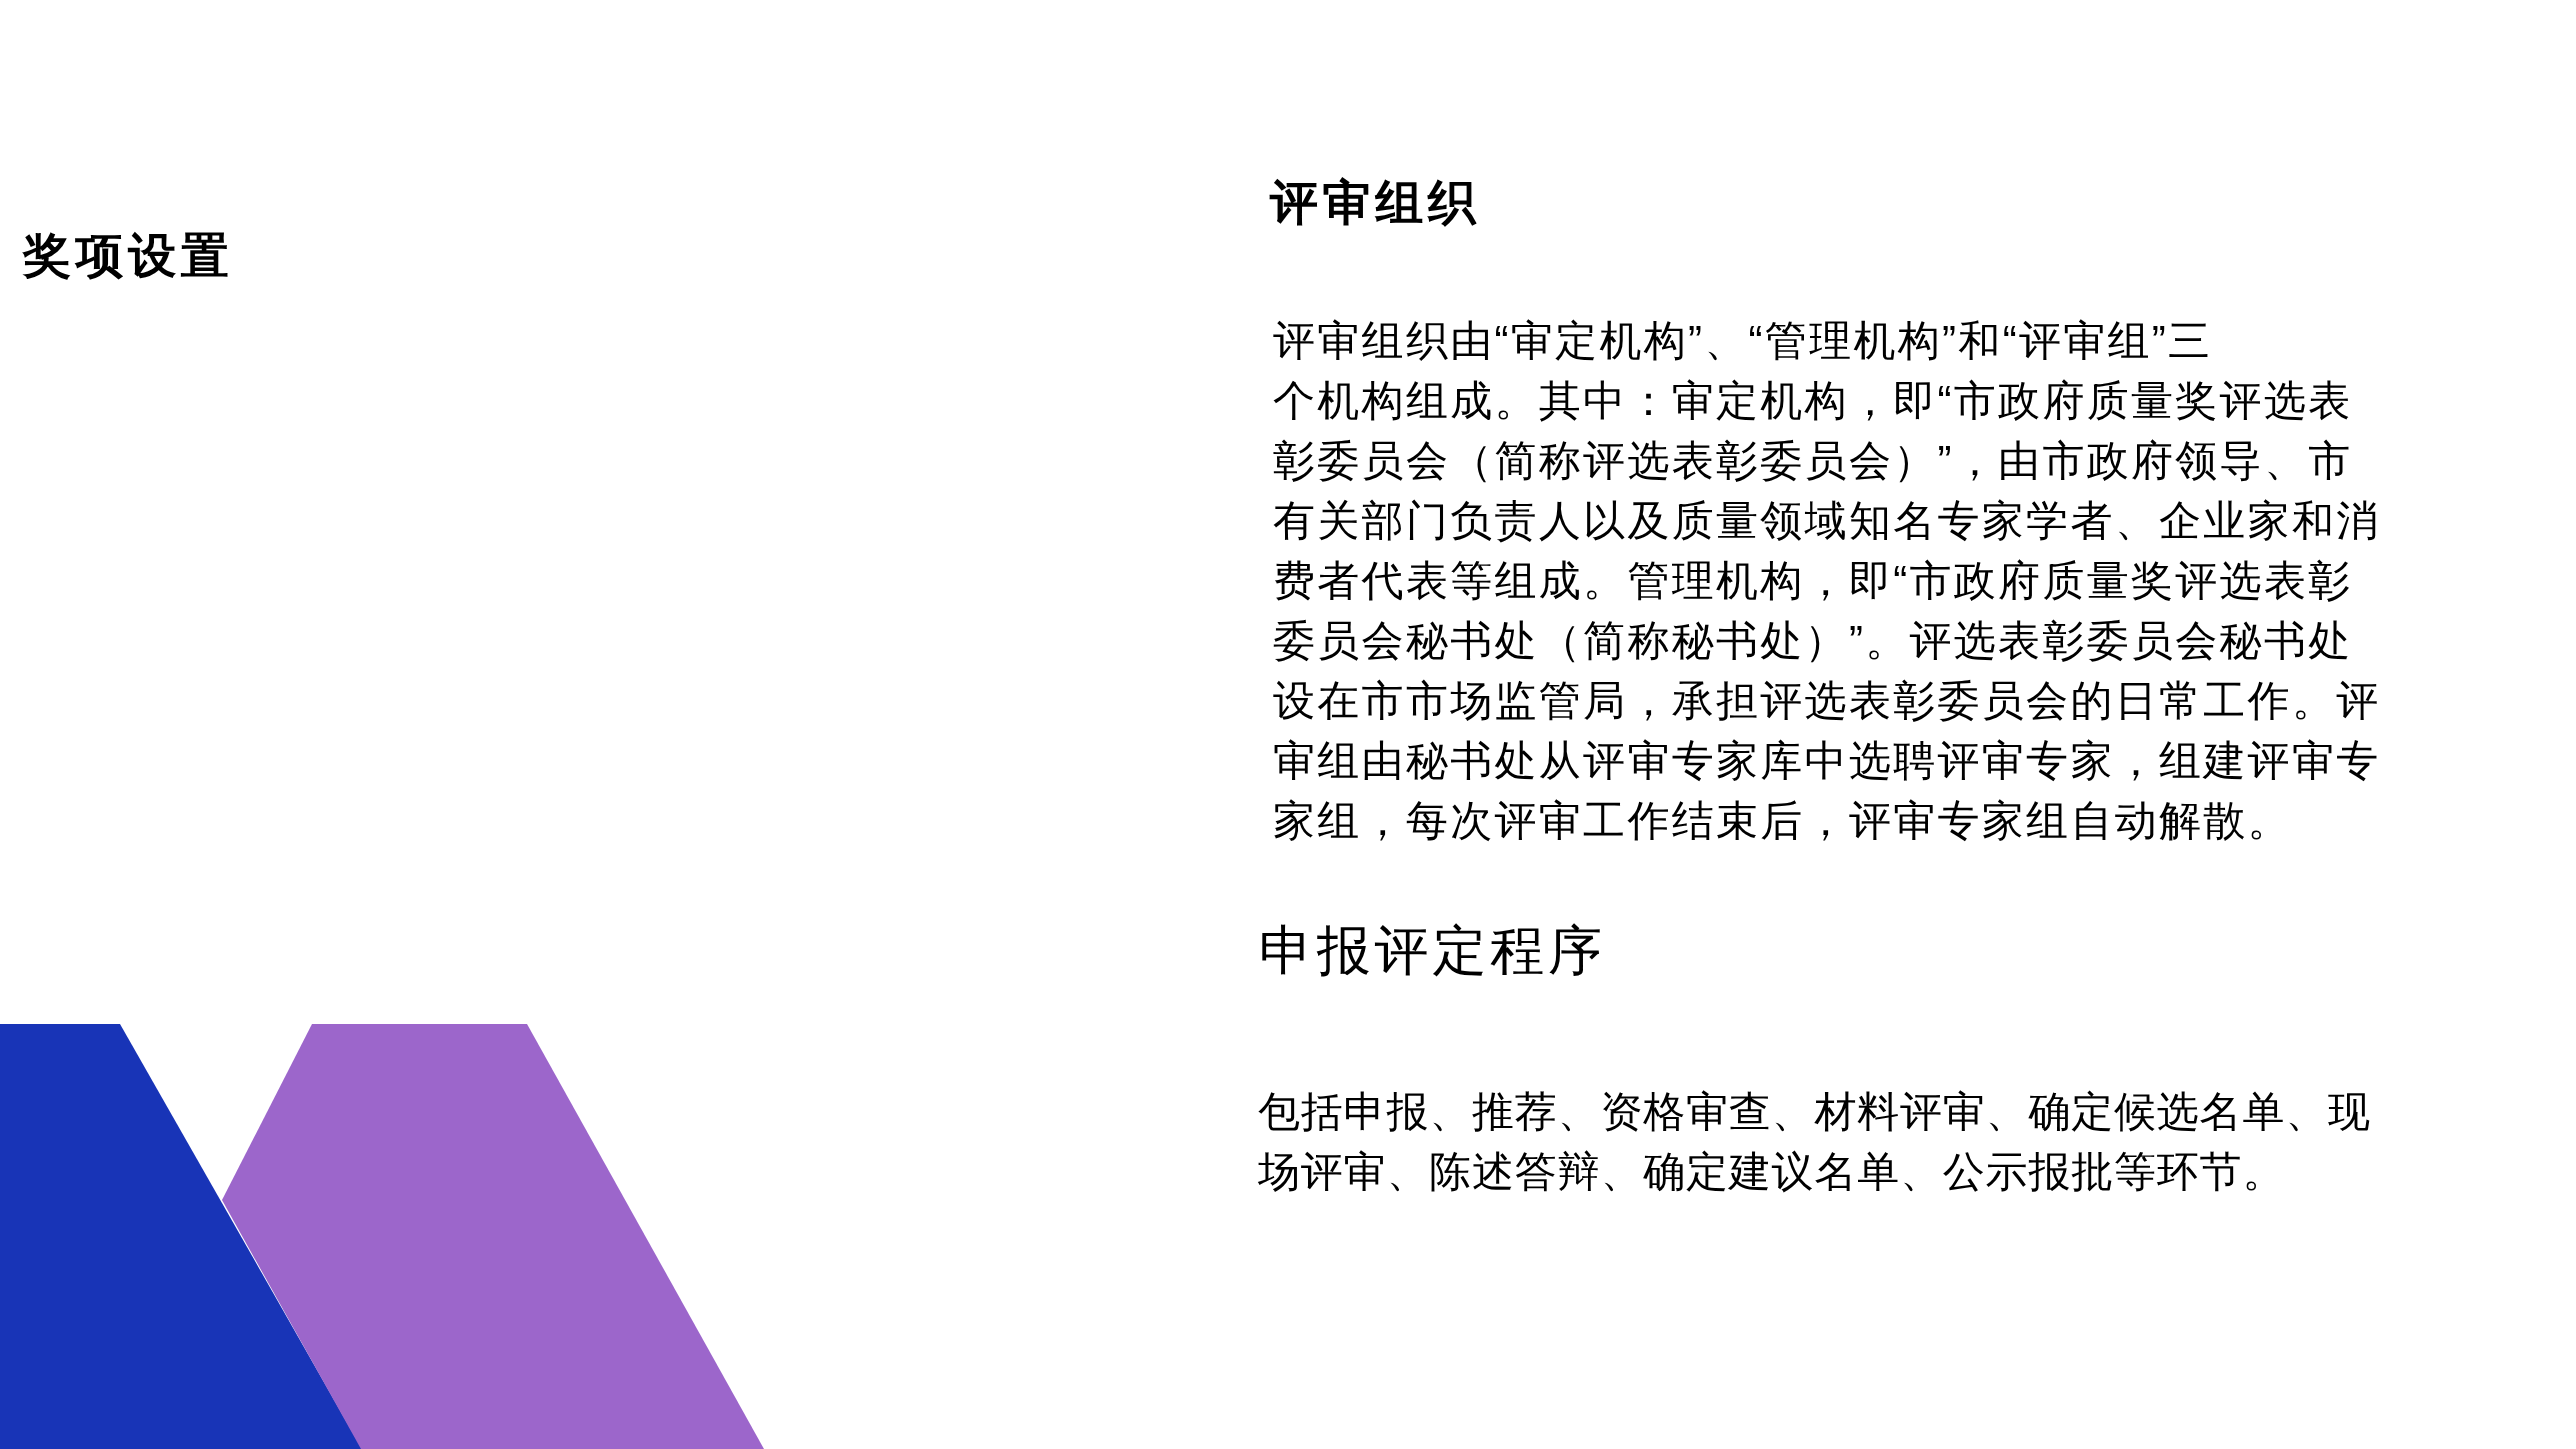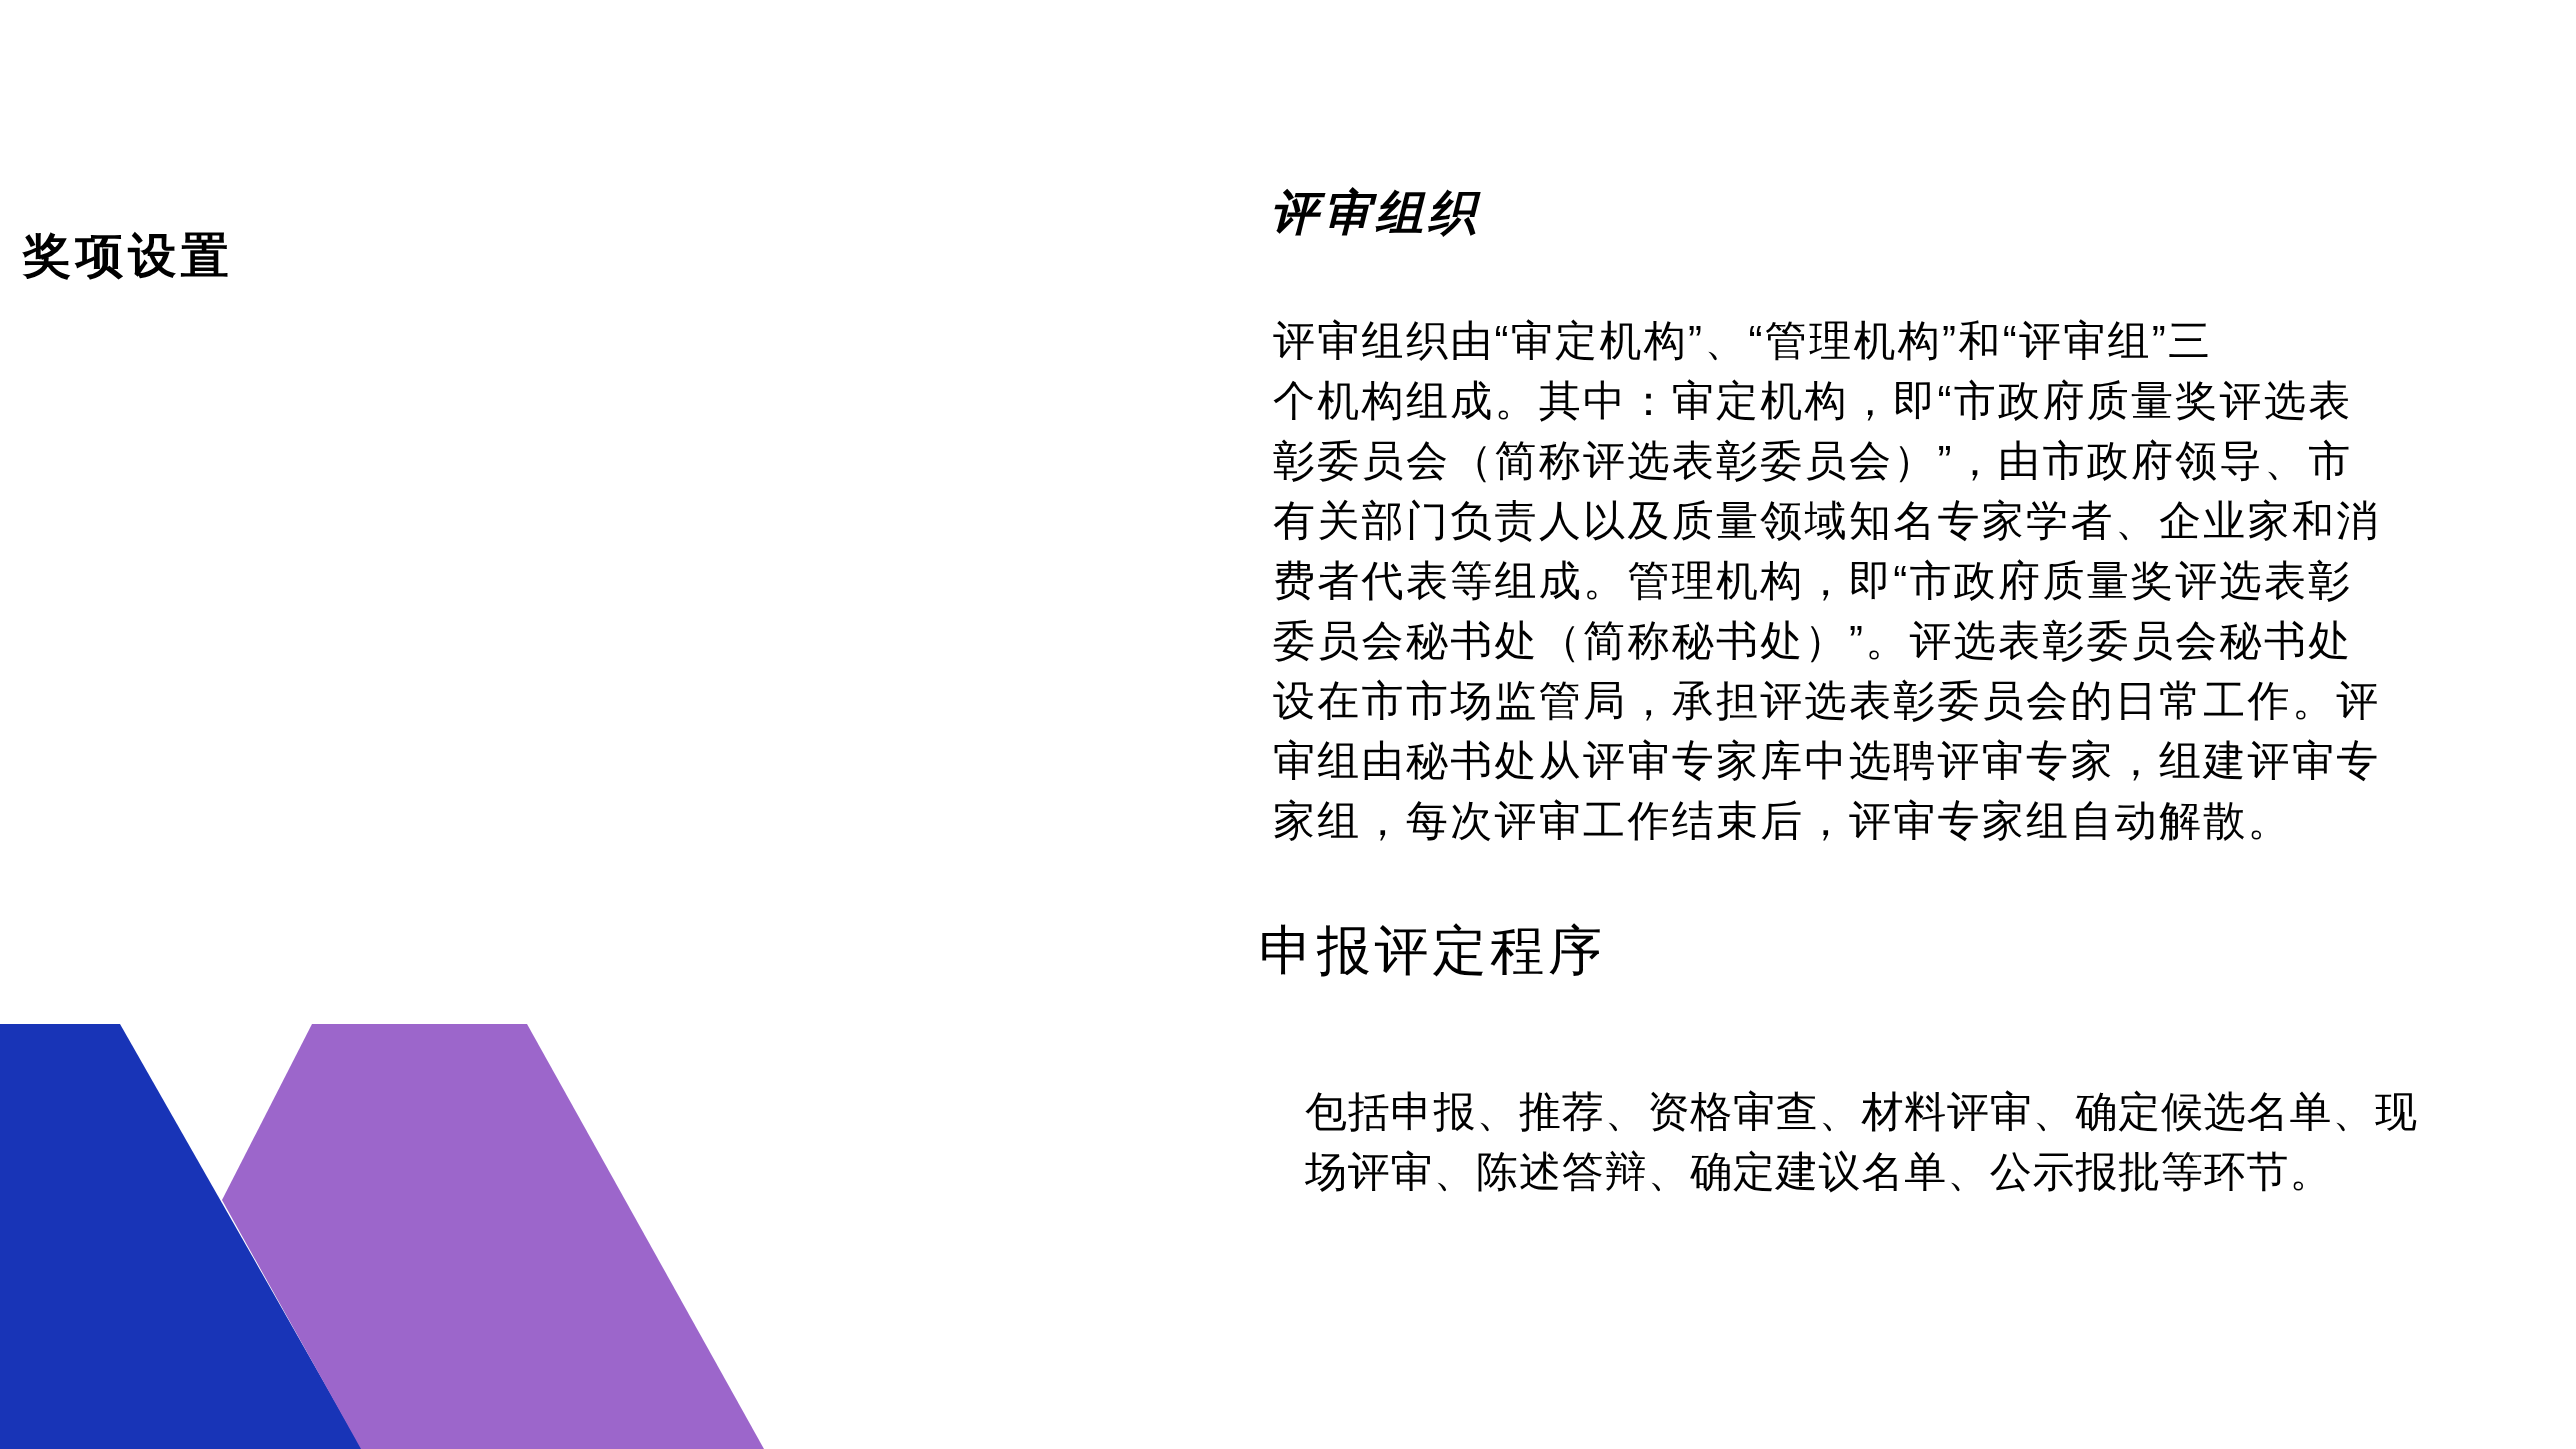--- a/index.html
+++ b/index.html
@@ -68,24 +68,24 @@
     left: 222px;
     top: 1024px;
     width: 542px;
     height: 425px;
     clip-path: polygon(90px 0, 305px 0, 542px 425px, 139px 425px, 0 176px);
   }
 
   
   .pos-h1      { left: 23px;   top: 227px; }
   .pos-p1      { left: 30px;   top: 369px; }
-  .pos-h2      { left: 1270px; top: 184px; font-style: italic; }
+  .pos-h2      { left: 1270px; top: 174px; }
   .pos-p2      { left: 1273px; top: 311px; }
   .pos-h3      { left: 1259px; top: 918px; }
-  .pos-p3      { left: 1305px; top: 1082px; }
+  .pos-p3      { left: 1258px; top: 1082px; }
 </style>
 </head>
 <body>
 
 <div class="canvas">
 
   <div class="abs shape-blue" style="background: rgb(24, 52, 183);"></div>
   <div class="abs shape-purple" style="background: rgb(156, 102, 203);"></div>
 
   <div class="abs heading-bold pos-h1">奖项设置</div>

